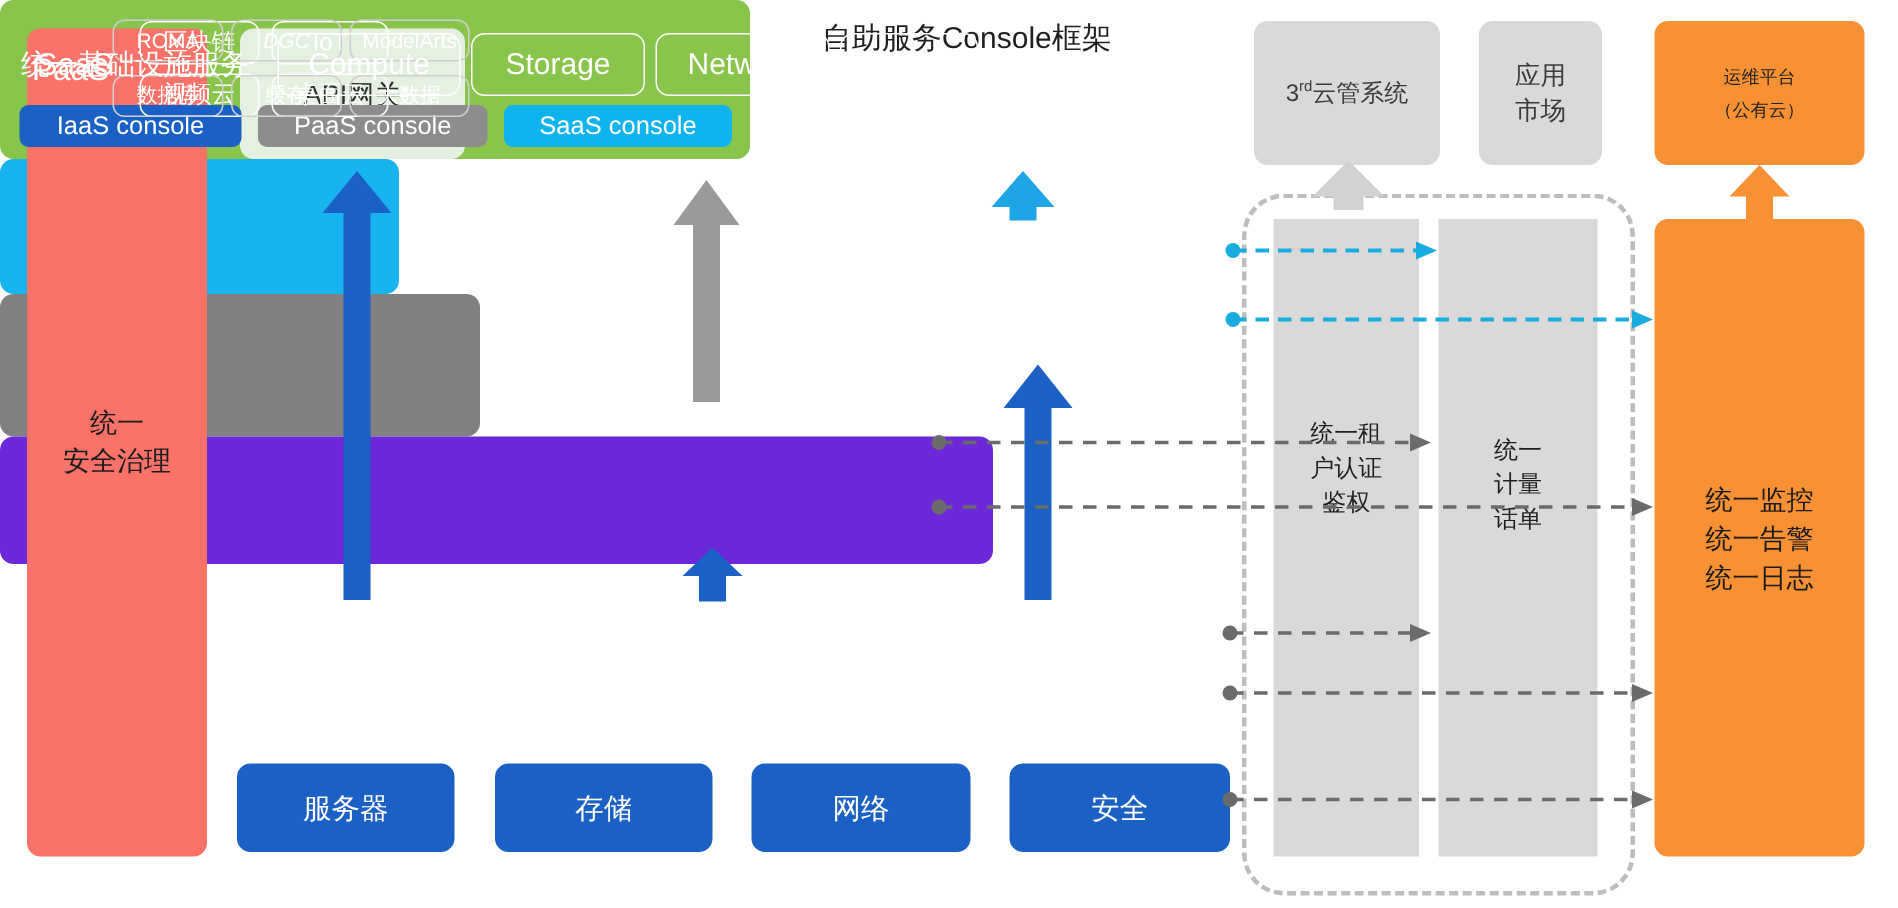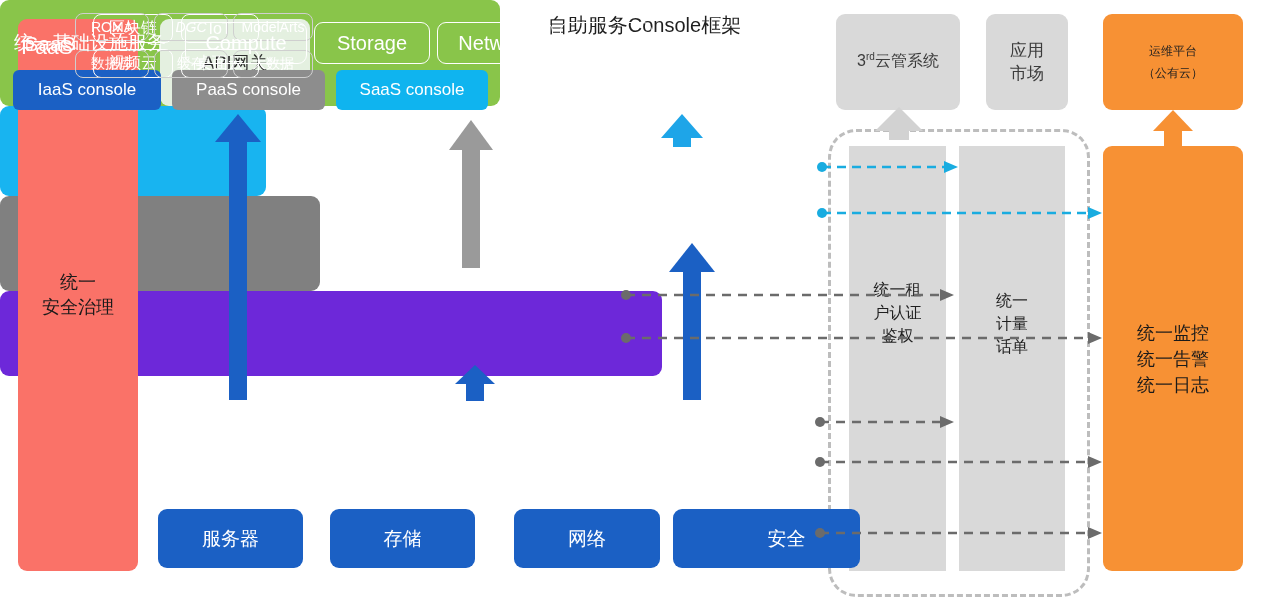--- a/index.html
+++ b/index.html
@@ -16,21 +16,21 @@
   #sec-col{left:18px;top:19px;width:120px;height:552px;background:#fa7268;border-radius:9px;}
   #sec-col .lbl{color:#1a1a1a;font-size:18px;line-height:25px;font-weight:400;}
 
   
   #api-gw{left:160px;top:19px;width:150px;height:87px;background:#e4f0e0;border-radius:9px;}
   #api-gw .lbl{color:#2e2e2e;font-size:18px;}
 
   
   #console-frame{left:322px;top:14px;width:500px;height:106px;background:#89c54a;border-radius:9px;display:block;}
   #console-title{position:absolute;left:12px;top:12px;width:100%;text-align:center;color:#1f1f1f;font-size:20px;}
-  .console-chip{position:absolute;top:70px;height:40px;border-radius:6px;display:flex;align-items:center;justify-content:center;color:#ffffff;font-size:17px;}
+  .console-chip{position:absolute;top:70px;height:28px;border-radius:6px;display:flex;align-items:center;justify-content:center;color:#ffffff;font-size:17px;}
   #chip-iaas{left:13px;width:148px;background:#1b60c4;}
   #chip-paas{left:172px;width:153px;background:#8d8d8d;}
   #chip-saas{left:336px;width:152px;background:#0fb4ef;}
 
   
   #third{left:836px;top:14px;width:124px;height:96px;background:#d9d9d9;border-radius:9px;}
   #third .lbl{color:#3c3c3c;font-size:16px;}
   #third sup{font-size:10px;vertical-align:super;}
   #market{left:986px;top:14px;width:82px;height:96px;background:#d9d9d9;border-radius:9px;}
   #market .lbl{color:#3c3c3c;font-size:17px;line-height:23px;}
@@ -67,22 +67,22 @@
   .infra-chip{position:absolute;top:22px;height:40px;border:1.8px solid #ffffff;border-radius:9px;display:flex;align-items:center;justify-content:center;color:#ffffff;font-size:20px;}
   #ic-compute{left:185px;width:120px;}
   #ic-storage{left:314px;width:114px;}
   #ic-network{left:437px;width:114px;}
   #ic-cce{left:560px;width:90px;}
 
   
   .hw{position:absolute;top:509px;height:59px;background:#1b60c4;border-radius:9px;display:flex;align-items:center;justify-content:center;color:#ffffff;font-size:19px;}
   #hw-0{left:158px;width:145px;}
   #hw-1{left:330px;width:145px;}
-  #hw-2{left:514px;width:146px;text-align:right;}
-  #hw-3{left:673px;width:147px;padding-left:40px;}
+  #hw-2{left:501px;width:146px;text-align:right;}
+  #hw-3{left:673px;width:147px;}
 
   
   #dash-container{position:absolute;left:828px;top:129px;width:256px;height:462px;
      border:3px dashed #bdbdbd;border-radius:28px;}
   #gray-col-1{position:absolute;left:849px;top:146px;width:97px;height:425px;background:#d9d9d9;}
   #gray-col-2{position:absolute;left:959px;top:146px;width:106px;height:425px;background:#d9d9d9;}
   #auth-label{position:absolute;left:849px;top:278px;width:97px;text-align:center;color:#1f1f1f;font-size:16px;line-height:23px;}
   #meter-label{position:absolute;left:959px;top:289px;width:106px;text-align:center;color:#1f1f1f;font-size:16px;line-height:23px;}
 </style>
 </head>

